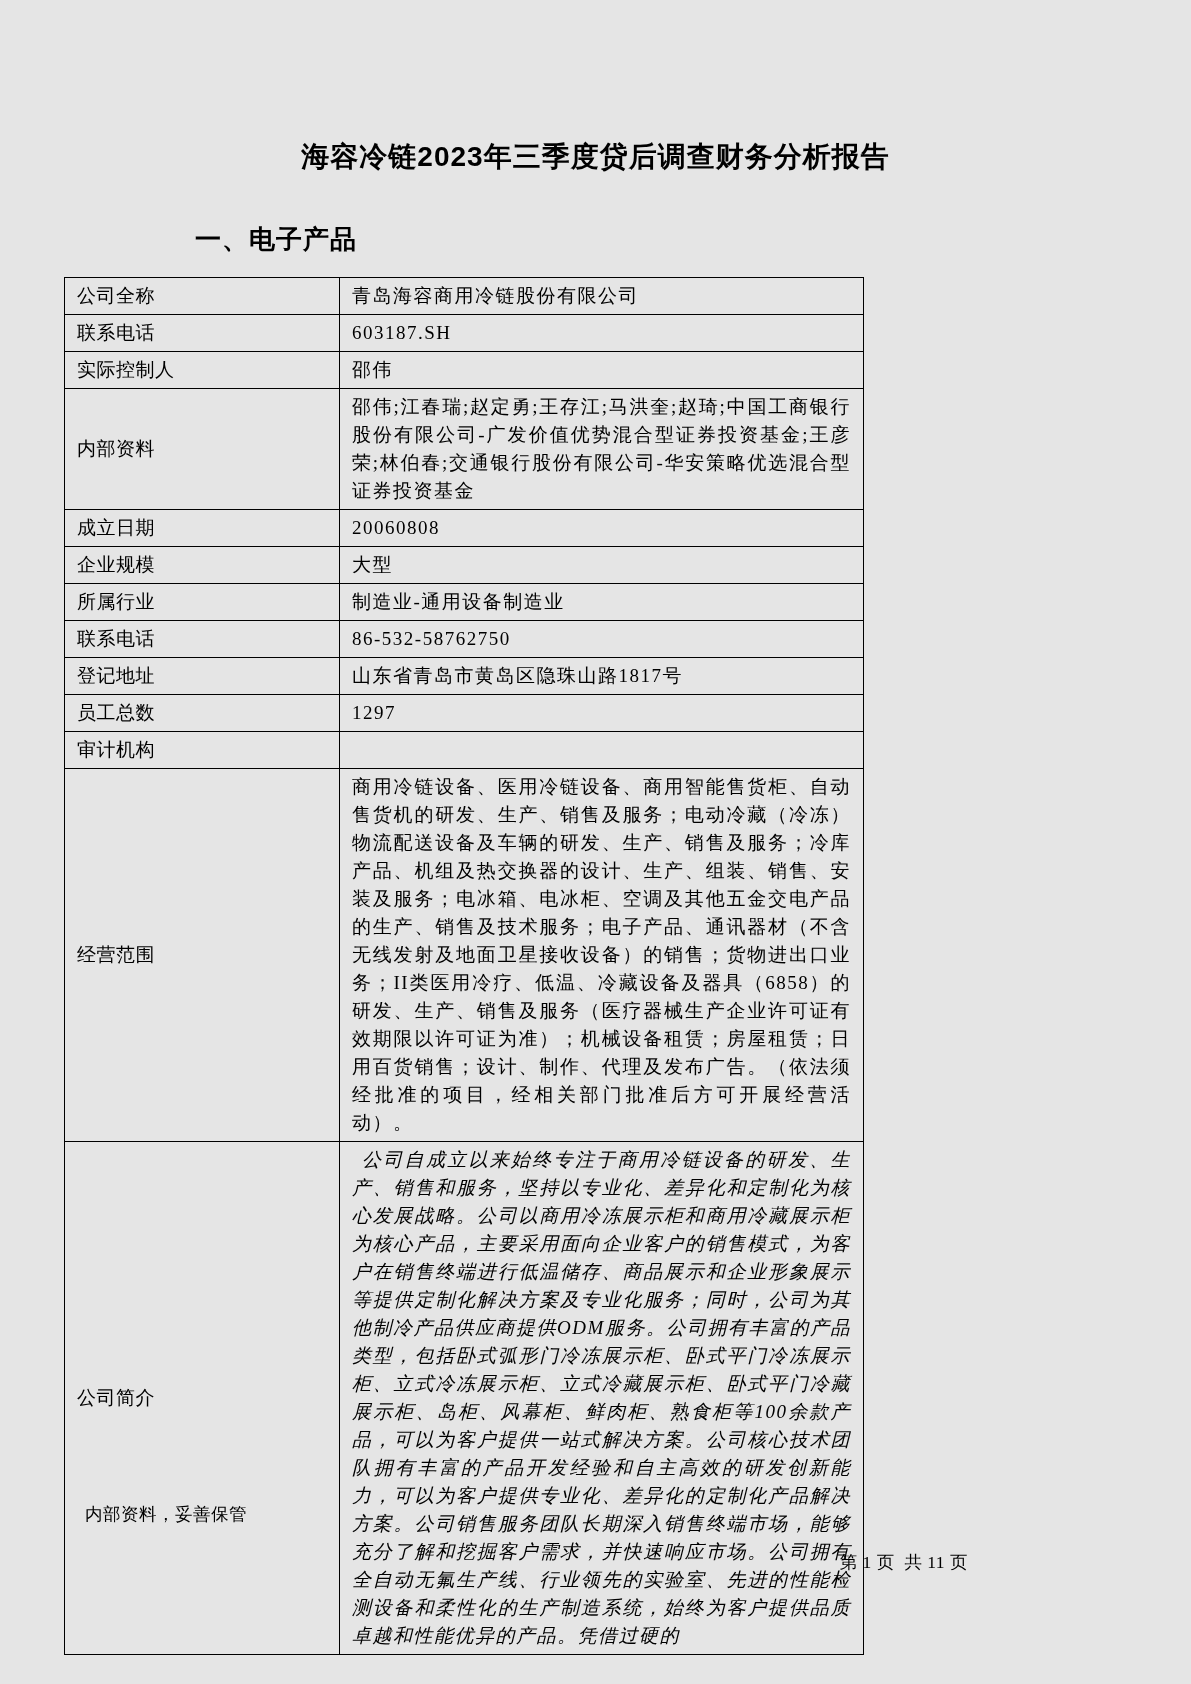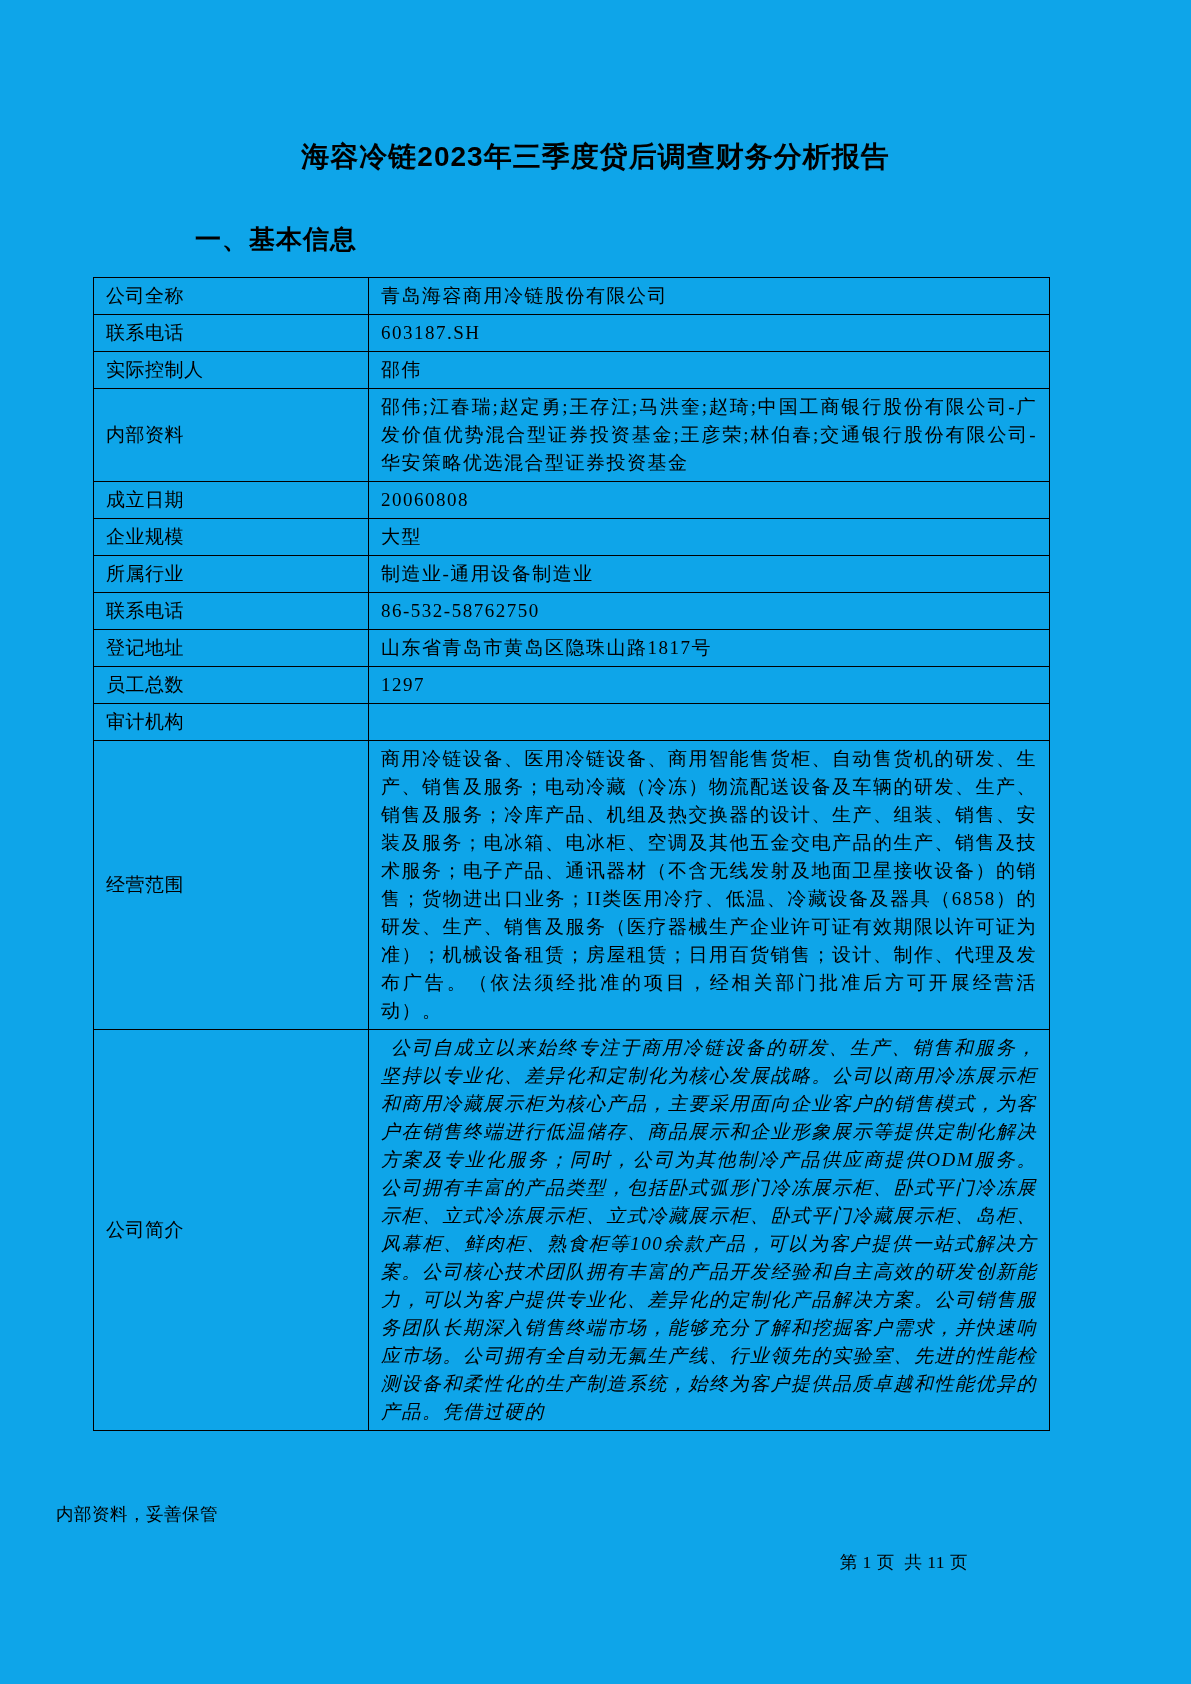--- a/index.html
+++ b/index.html
@@ -1,21 +1,21 @@
 <!DOCTYPE html>
 <html><head>
 <meta charset="utf-8">
 <style>
   * { margin:0; padding:0; box-sizing:border-box; }
   html, body { background:#ffffff; }
   .page {
     position:relative;
     width:1191px;
     height:1684px;
-    background:#0ea5e9;
+    background:#e5e5e5;
     color:#000000;
     font-family:"Liberation Serif","DejaVu Serif",serif;
     overflow:hidden;
   }
   .title {
     padding-top:138px;
     text-align:center;
     font-family:"Liberation Sans","DejaVu Sans",sans-serif;
     font-size:28px;
     font-weight:700;
@@ -24,22 +24,22 @@
   .section-heading {
     margin:46px 0 20px 195px;
     font-family:"Liberation Sans","DejaVu Sans",sans-serif;
     font-size:26px;
     font-weight:700;
     letter-spacing:1px;
   }
   table.info-table {
     border-collapse:collapse;
     table-layout:fixed;
-    margin-left:93px;
-    width:957px;
+    margin-left:64px;
+    width:800px;
   }
   table.info-table td {
     border:1px solid #000000;
     vertical-align:middle;
     font-size:19px;
     line-height:28px;
     padding:4px 12px;
     height:36px;
     word-break:break-all;
   }
@@ -50,36 +50,36 @@
     letter-spacing:1.5px;
   }
   td.value.first-indent { text-indent:10px;font-style:italic; }
   .footer {
     position:absolute;
     top:1502px;
     left:0;
     right:0;
     display:flex;
     justify-content:space-between;
-    padding-left:56px;
+    padding-left:85px;
     padding-right:223px;
     font-size:17.5px;
     letter-spacing:0.5px;
     text-align:center;
   }
   .footer-right { white-space:pre;margin-top:48px; }
 </style>
 </head>
 <body>
 
 <div class="page">
 
   <h1 class="title">海容冷链2023年三季度贷后调查财务分析报告</h1>
 
-  <h2 class="section-heading">一、基本信息</h2>
+  <h2 class="section-heading">一、电子产品</h2>
 
   <table class="info-table">
     <tbody>
       <tr>
         <td class="label">公司全称</td>
         <td class="value">青岛海容商用冷链股份有限公司</td>
       </tr>
       <tr>
         <td class="label">联系电话</td>
         <td class="value">603187.SH</td>

